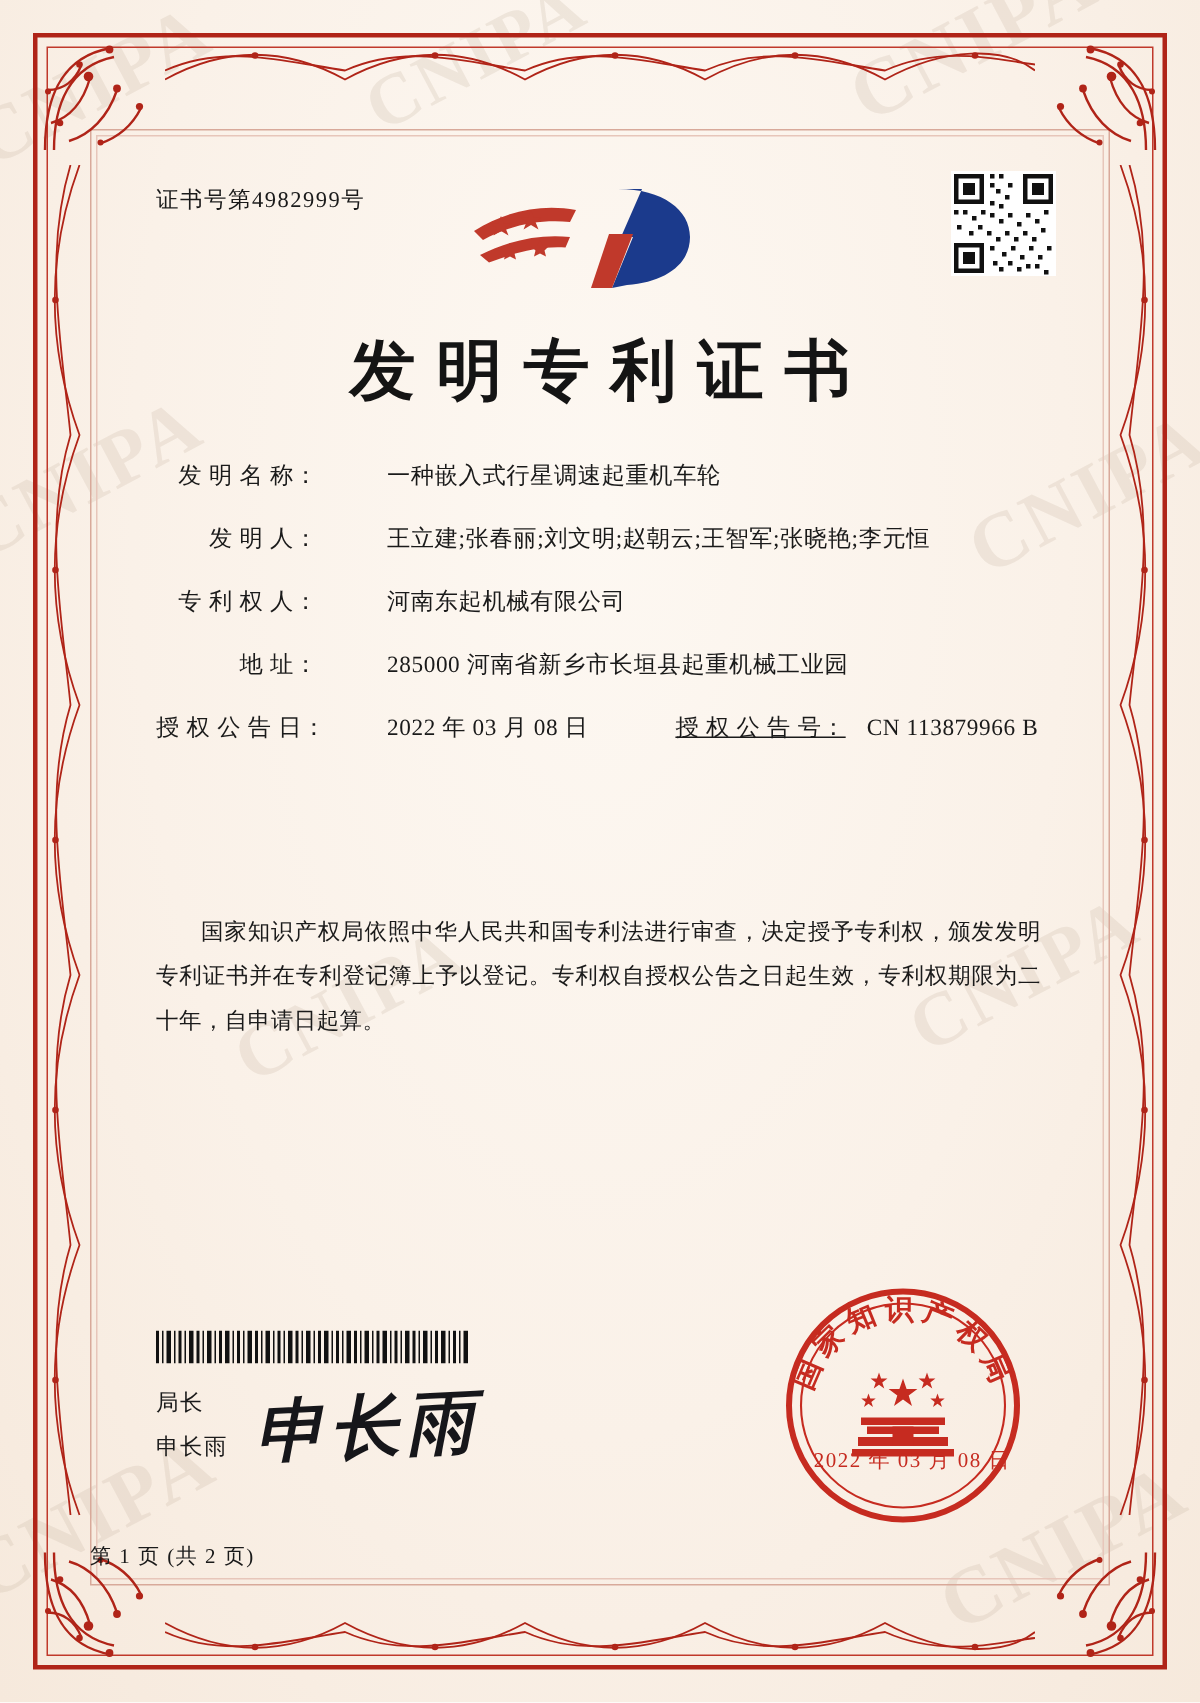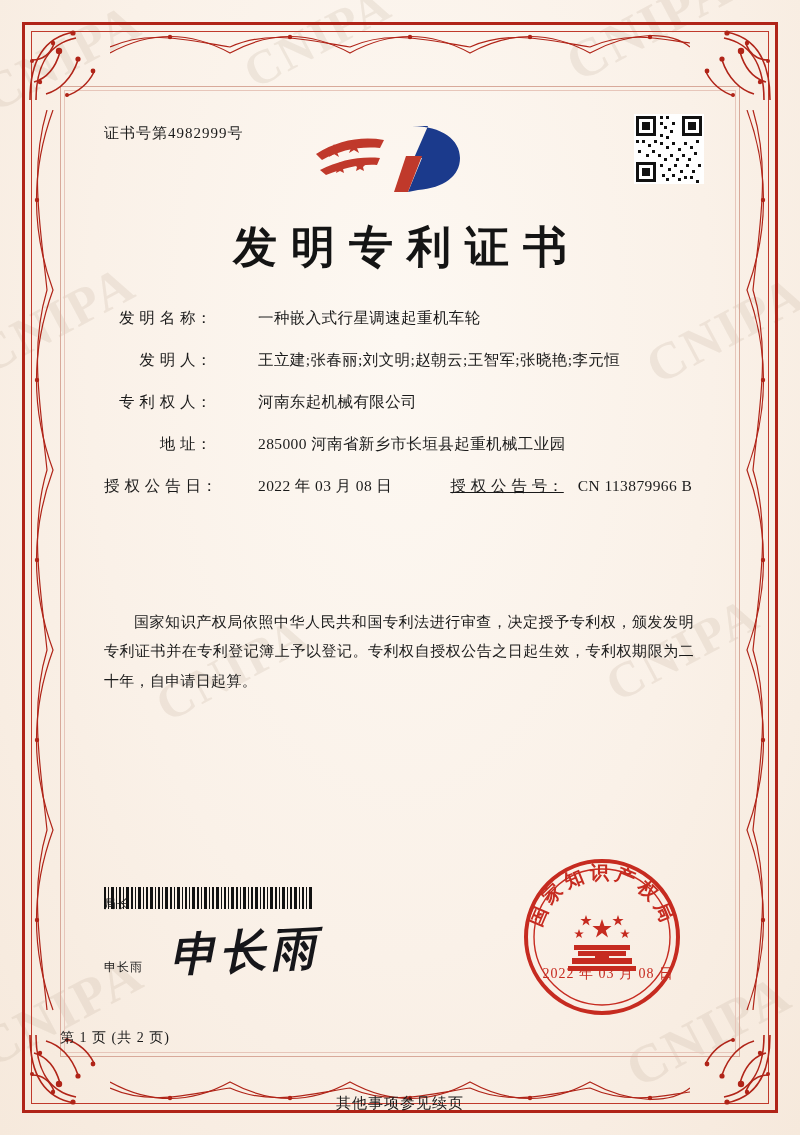--- a/index.html
+++ b/index.html
@@ -201,24 +201,23 @@
     width: 210px;
     height: 22px;
   }
 
   .signature-block {
     position: absolute;
     left: 44px;
     bottom: 78px;
   }
   .sig-label {
-    font-size: 12px;
+    font-size: 15px;
     letter-spacing: 1px;
     line-height: 1.9;
-    margin-top: 40px;
   }
   .sig-script {
     position: absolute;
     left: 110px;
     bottom: 74px;
     font-family: "Liberation Serif", serif;
     font-size: 46px;
     font-style: italic;
     font-weight: bold;
     color: #16161a;
@@ -644,14 +643,13 @@
           <rect x="46" y="109" width="68" height="5"></rect>
           <rect x="73" y="94" width="14" height="13"></rect>
         </g>
       </svg>
     </div>
     <div class="seal-date">2022 年 03 月 08 日</div>
 
     <div class="page-num">第 1 页 (共 2 页)</div>
   </div>
 
-  <div class="footer-note">其他事项参见续页</div>
 </div>
 
 </body></html>

